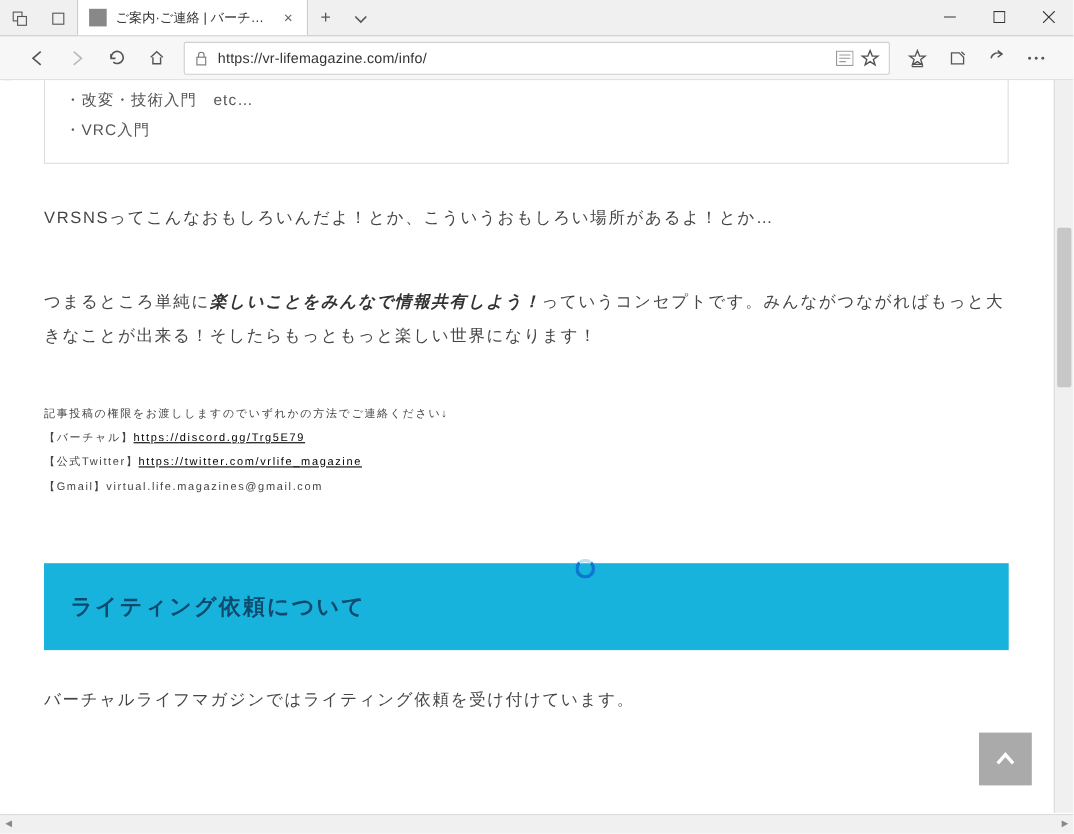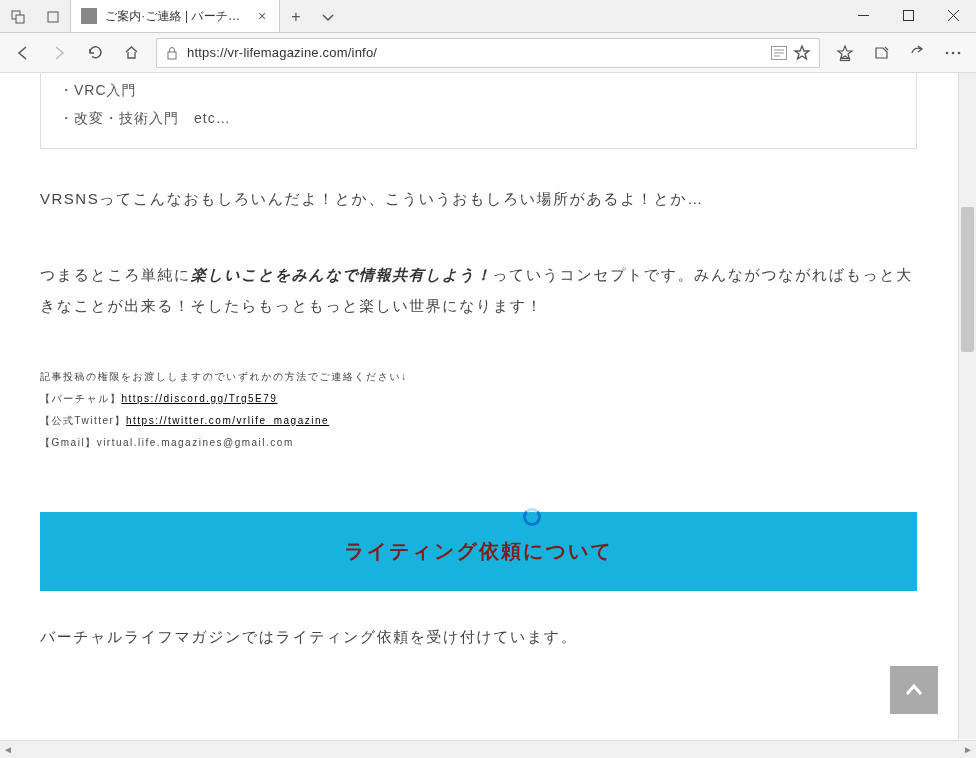--- a/index.html
+++ b/index.html
@@ -8,37 +8,37 @@
 .win-icons-left { display:flex; align-items:center; height:31px; }
 .win-ico { width:35px; height:31px; display:flex; align-items:center; justify-content:center; color:#555; font-size:13px; }
 .tab { height:31px; background:#fff; display:flex; align-items:center; padding:16px 10px; gap:8px; border:1px solid #ccc; border-bottom:none; font-size:12px; color:#333; max-width:210px; }
 .tab-icon { width:16px; height:16px; background:#888; }
 .tab-title { white-space:nowrap; overflow:hidden; text-overflow:ellipsis; flex:1; }
 .tab-close { width:14px; height:14px; display:flex; align-items:center; justify-content:center; color:#666; font-size:14px; }
 .tab-new { width:32px; height:31px; display:flex; align-items:center; justify-content:center; color:#555; font-size:16px; }
 .tab-chev { width:32px; height:31px; display:flex; align-items:center; justify-content:center; color:#555; }
 .win-controls { position:absolute; right:0; top:0; display:flex; height:31px; }
 .wc { width:45px; height:31px; display:flex; align-items:center; justify-content:center; color:#333; font-size:11px; }
-.toolbar { height:40px; background:#f7f7f7; display:flex; align-items:center; padding:0 6px; gap:2px; border-bottom:1px solid #dcdcdc; }
+.toolbar { height:40px; background:#f7f7f7; display:flex; align-items:center; padding:0 17px; gap:2px; border-bottom:1px solid #dcdcdc; }
 .tbtn { width:34px; height:34px; display:flex; align-items:center; justify-content:center; color:#555; border-radius:2px; }
 .addr { flex:1; height:30px; border:1px solid #cfcfcf; background:#fff; display:flex; align-items:center; border-radius:2px; margin:0 6px; }
 .addr-ico { width:30px; display:flex; align-items:center; justify-content:center; color:#777; font-size:12px; }
 .addr-txt { flex:1; font-size:13px; color:#333; letter-spacing:.2px; }
 .addr-r { display:flex; align-items:center; gap:6px; padding:0 8px; color:#666; }
 .content-wrap { position:absolute; top:73px; left:0; right:19px; bottom:19px; overflow:hidden; background:#fff; }
 .content { padding:0 40px; color:#333; }
 .lnstrip { width:8px; position:absolute; left:3px; top:73px; bottom:19px; background:#d5d5d5; }
 .box { border:1px solid #ddd; padding:12px 18px 16px; margin-top:-10px; }
 .box-line { font-size:14px; color:#555; line-height:2; letter-spacing:1px; }
 .para { font-size:15px; color:#444; line-height:2.1; letter-spacing:1.5px; margin-top:34px; }
 .para2 { font-size:15px; color:#444; line-height:2.1; letter-spacing:1.5px; margin-top:44px; }
 .bold { font-weight:bold; color:#333;font-style:italic; }
 .contact { font-size:10px; color:#444; line-height:2.2; letter-spacing:1.5px; margin-top:44px; }
 .contact a { color:#000000; text-decoration:underline; }
-.banner { background:#18b3dd; color:#7f1d1d; font-size:20px; font-weight:bold; padding:26px 34px; margin-top:58px; letter-spacing:2px;text-align:center; }
+.banner { background:#18b3dd; color:#0c4a6e; font-size:20px; font-weight:bold; padding:26px 24px; margin-top:58px; letter-spacing:2px; }
 .para3 { font-size:15px; color:#444; line-height:2.1; letter-spacing:1.5px; margin-top:30px; }
 .spinner { position:absolute; left:523px; top:508px; width:18px; height:18px; border:3px solid #0b78d1; border-top-color:#bfe0f3; border-radius:50%; }
 .scrollv { position:absolute; right:0; top:73px; width:18px; bottom:19px; background:#f0f0f0; border-left:1px solid #dcdcdc; }
 .thumb { position:absolute; right:2px; top:134px; width:13px; height:145px; background:#c7c7c7; border-radius:2px; }
 .scrollh { position:absolute; left:0; right:0; bottom:0; height:18px; background:#f0f0f0; border-top:1px solid #dcdcdc; display:flex; justify-content:space-between; align-items:center; padding:0 3px; color:#888; font-size:10px; }
 .scrolltop-btn { position:absolute; right:38px; bottom:44px; width:48px; height:48px; background:#aaa; display:flex; align-items:center; justify-content:center; color:#fff; }
 svg { display:block; }
 </style>
 </head>
 <body>
@@ -159,22 +159,22 @@
         <circle cx="15" cy="3" r="1.3" fill="#555"></circle>
       </svg>
     </div>
 </div>
 
 <div class="lnstrip"></div>
 
 <div class="content-wrap">
   <div class="content">
     <div class="box">
+      <div class="box-line">・改変・技術入門　etc…</div>
       <div class="box-line">・VRC入門</div>
-      <div class="box-line">・改変・技術入門　etc…</div>
     </div>
 
     <div class="para">
       <span>VRSNSってこんなおもしろいんだよ！とか、こういうおもしろい場所があるよ！とか…</span><br>
     </div>
 
     <div class="para2">
       <span>つまるところ単純に</span><span class="bold">楽しいことをみんなで情報共有しよう！</span><span>っていうコンセプトです。みんながつながればもっと大きなことが出来る！そしたらもっともっと楽しい世界になります！</span>
     </div>
 

